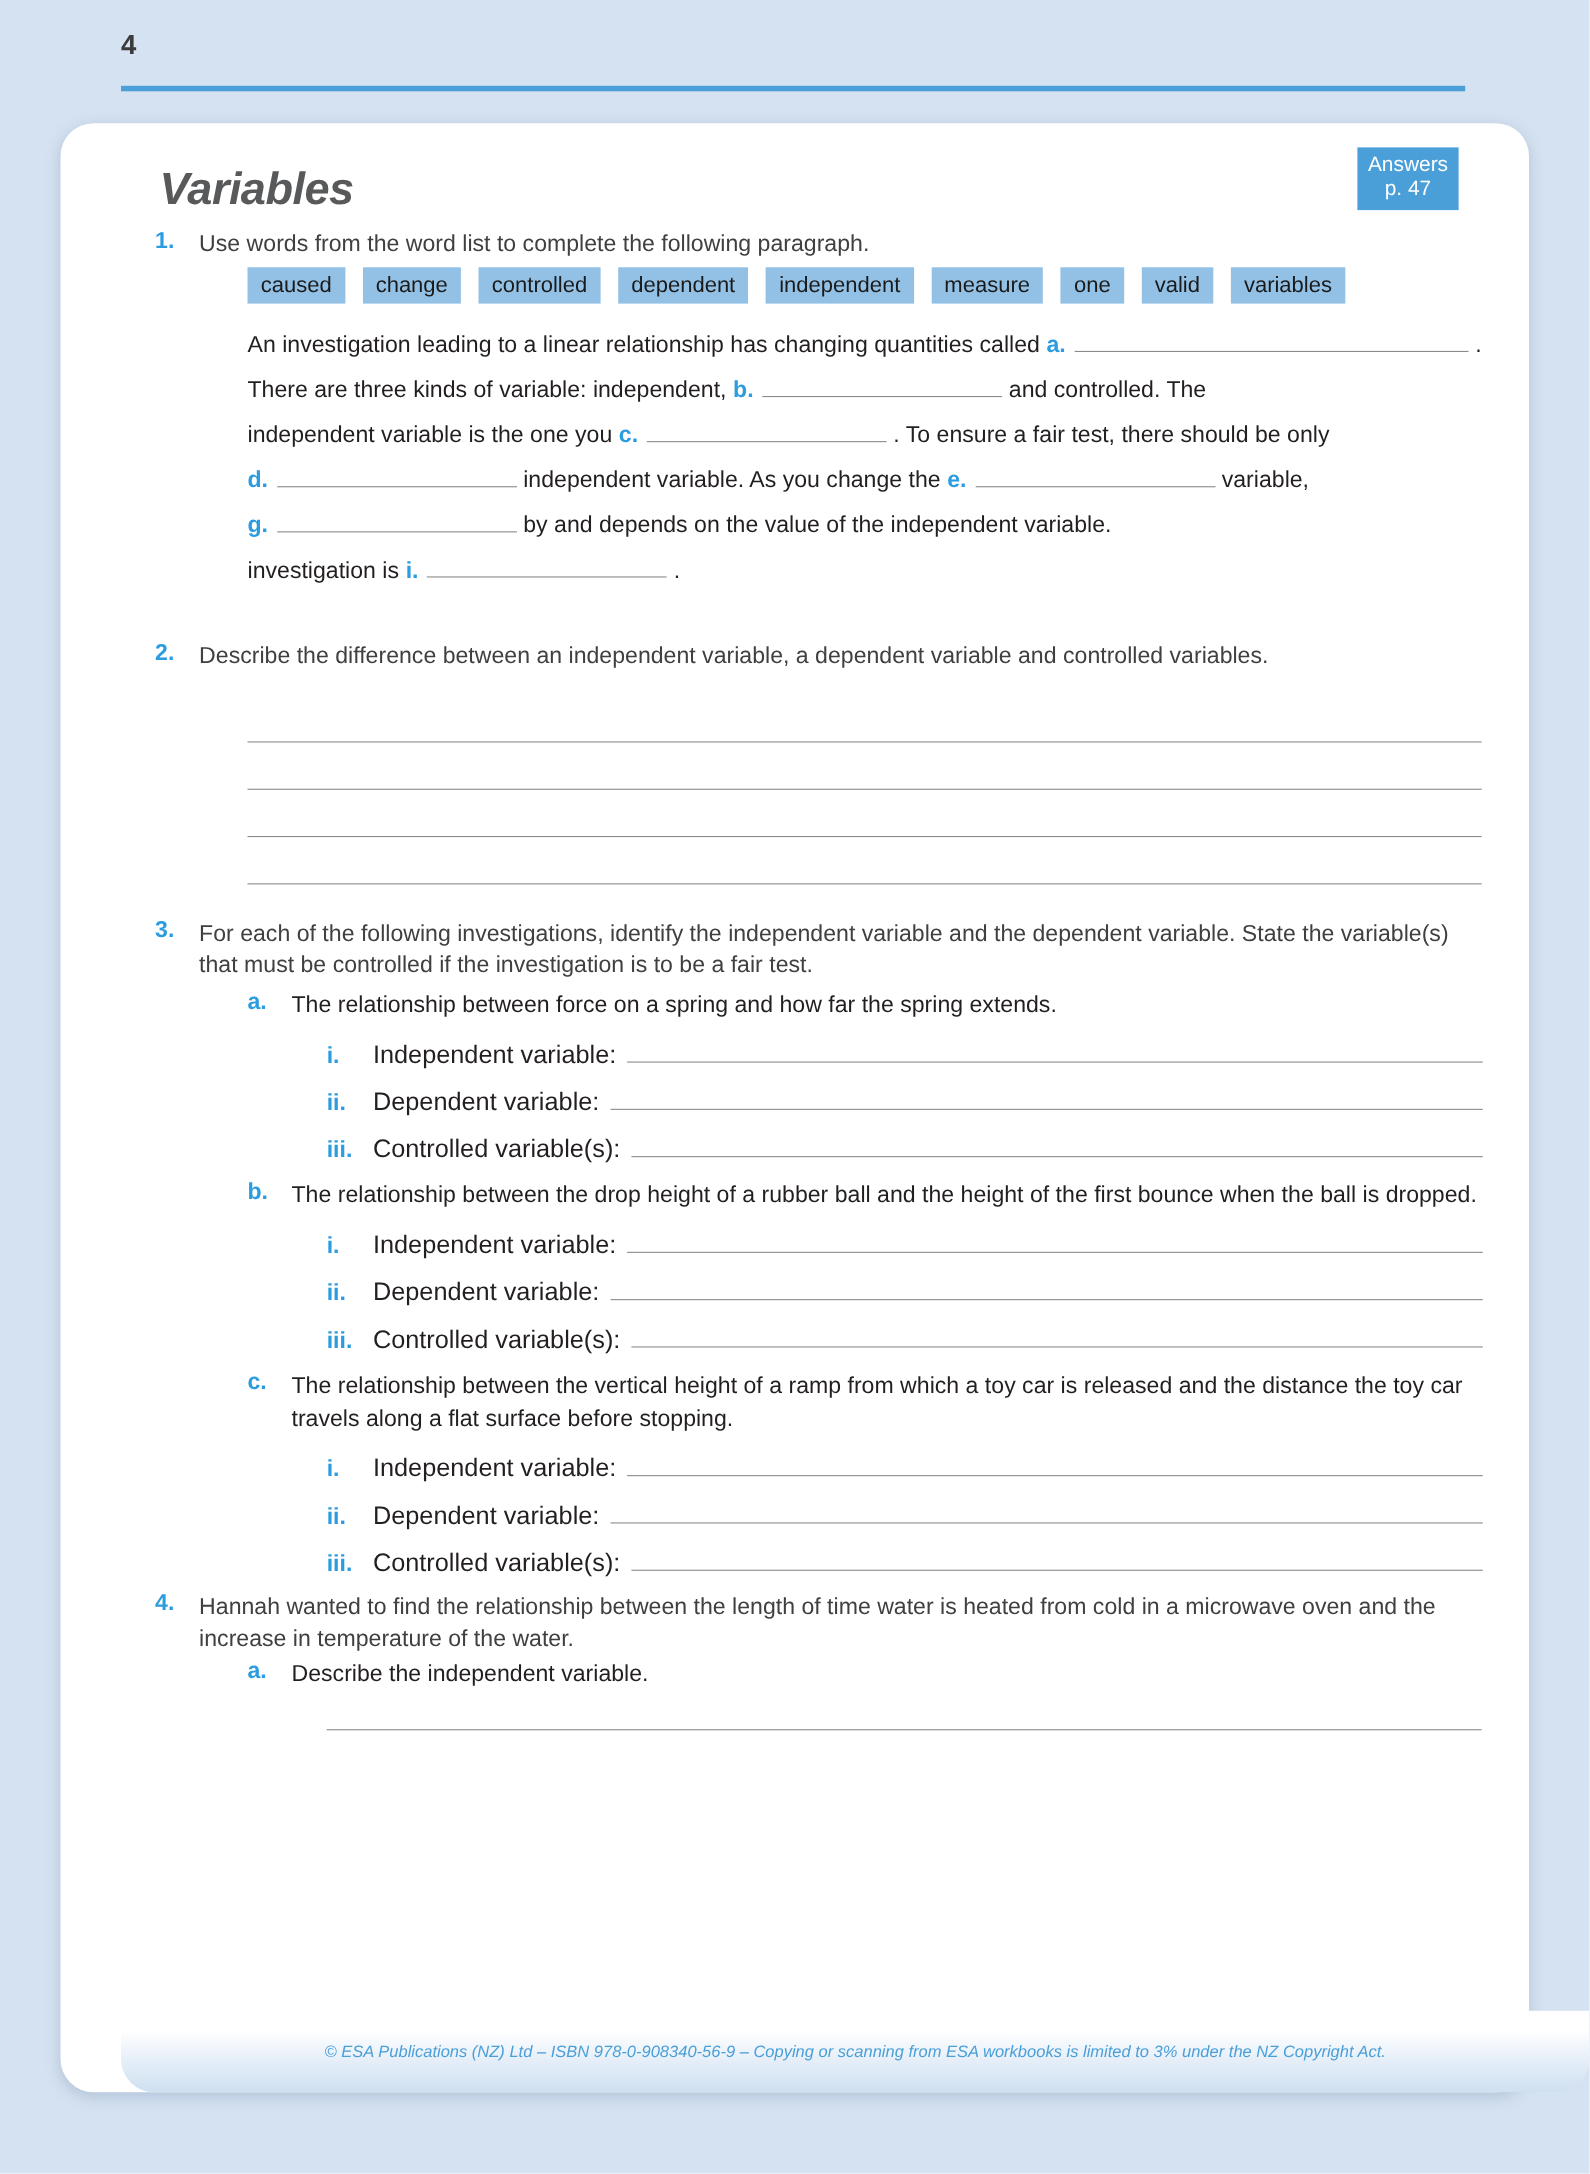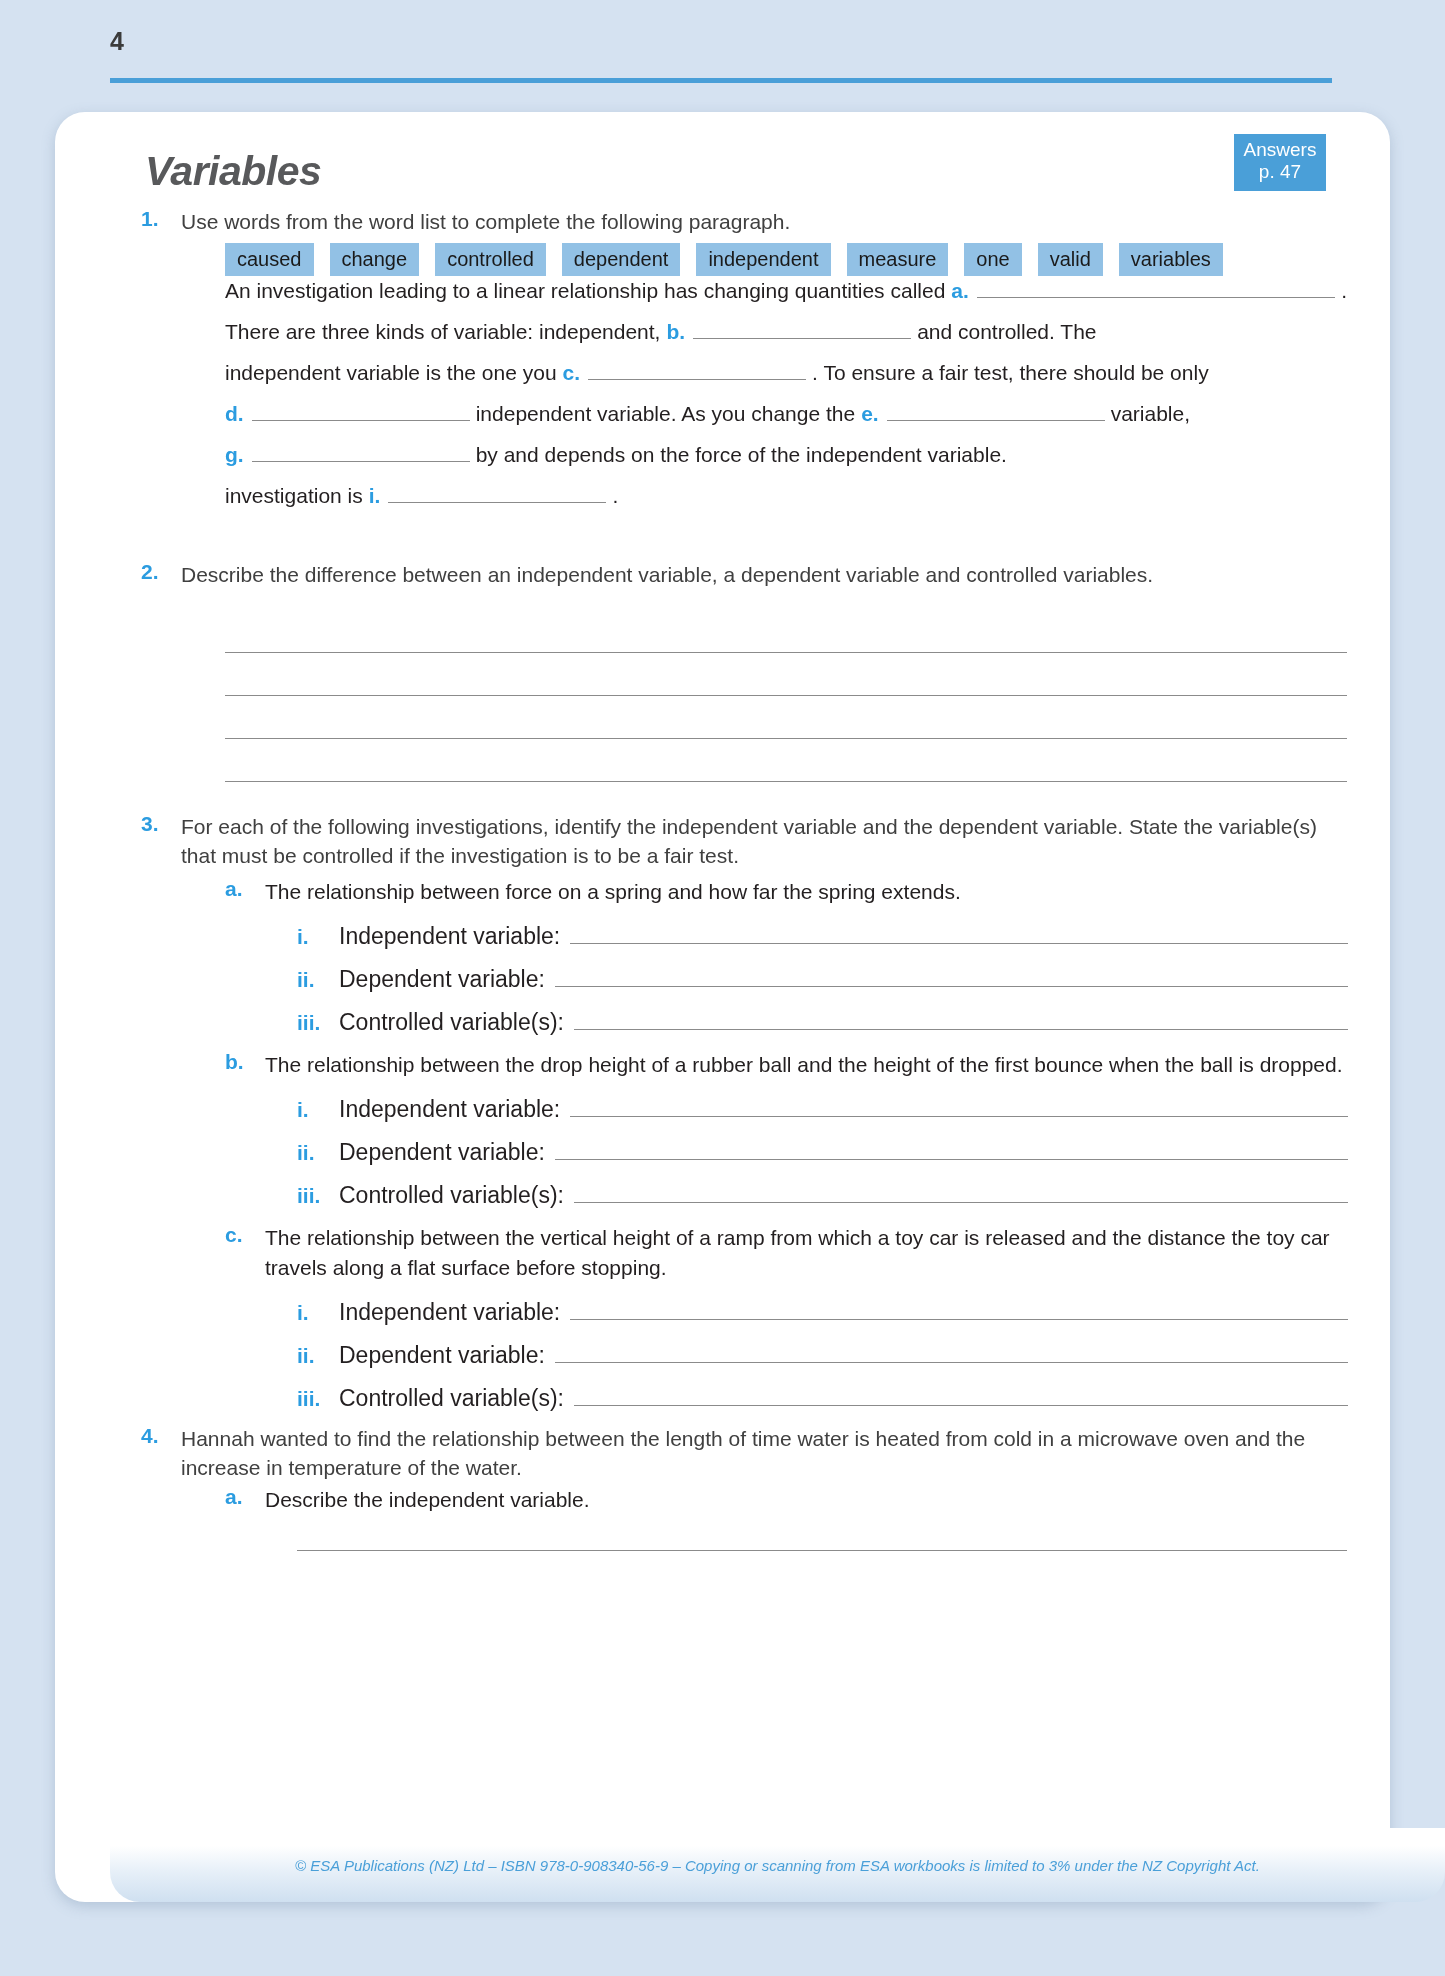--- a/index.html
+++ b/index.html
@@ -121,20 +121,21 @@
     background: #92c1e5;
     color: #1a1a1a;
     font-size: 20px;
     padding: 4px 12px 5px 12px;
     line-height: 1.2;
   }
 
   
   .cloze {
     margin-left: 128px;
+    margin-top: 22px;
     font-size: 21px;
     color: #231f20;
     width: 1122px;
   }
   .cloze-line {
     display: flex;
     align-items: baseline;
     flex-wrap: nowrap;
     height: 41px;
     white-space: nowrap;
@@ -308,21 +309,21 @@
         <span>independent variable. As you change the</span>
         <span class="cloze-label">e.</span>
         <span class="blank blank-w"></span>
         <span>variable,</span>
       </div>
 
 
       <div class="cloze-line">
         <span class="cloze-label" style="margin-left:0">g.</span>
         <span class="blank blank-w"></span>
-        <span>by and depends on the force of the independent variable.</span>
+        <span>by and depends on the value of the independent variable.</span>
       </div>
 
 
       <div class="cloze-line">
         <span>investigation is</span>
         <span class="cloze-label">i.</span>
         <span class="blank blank-w"></span>
         <span>.</span>
       </div>
 

